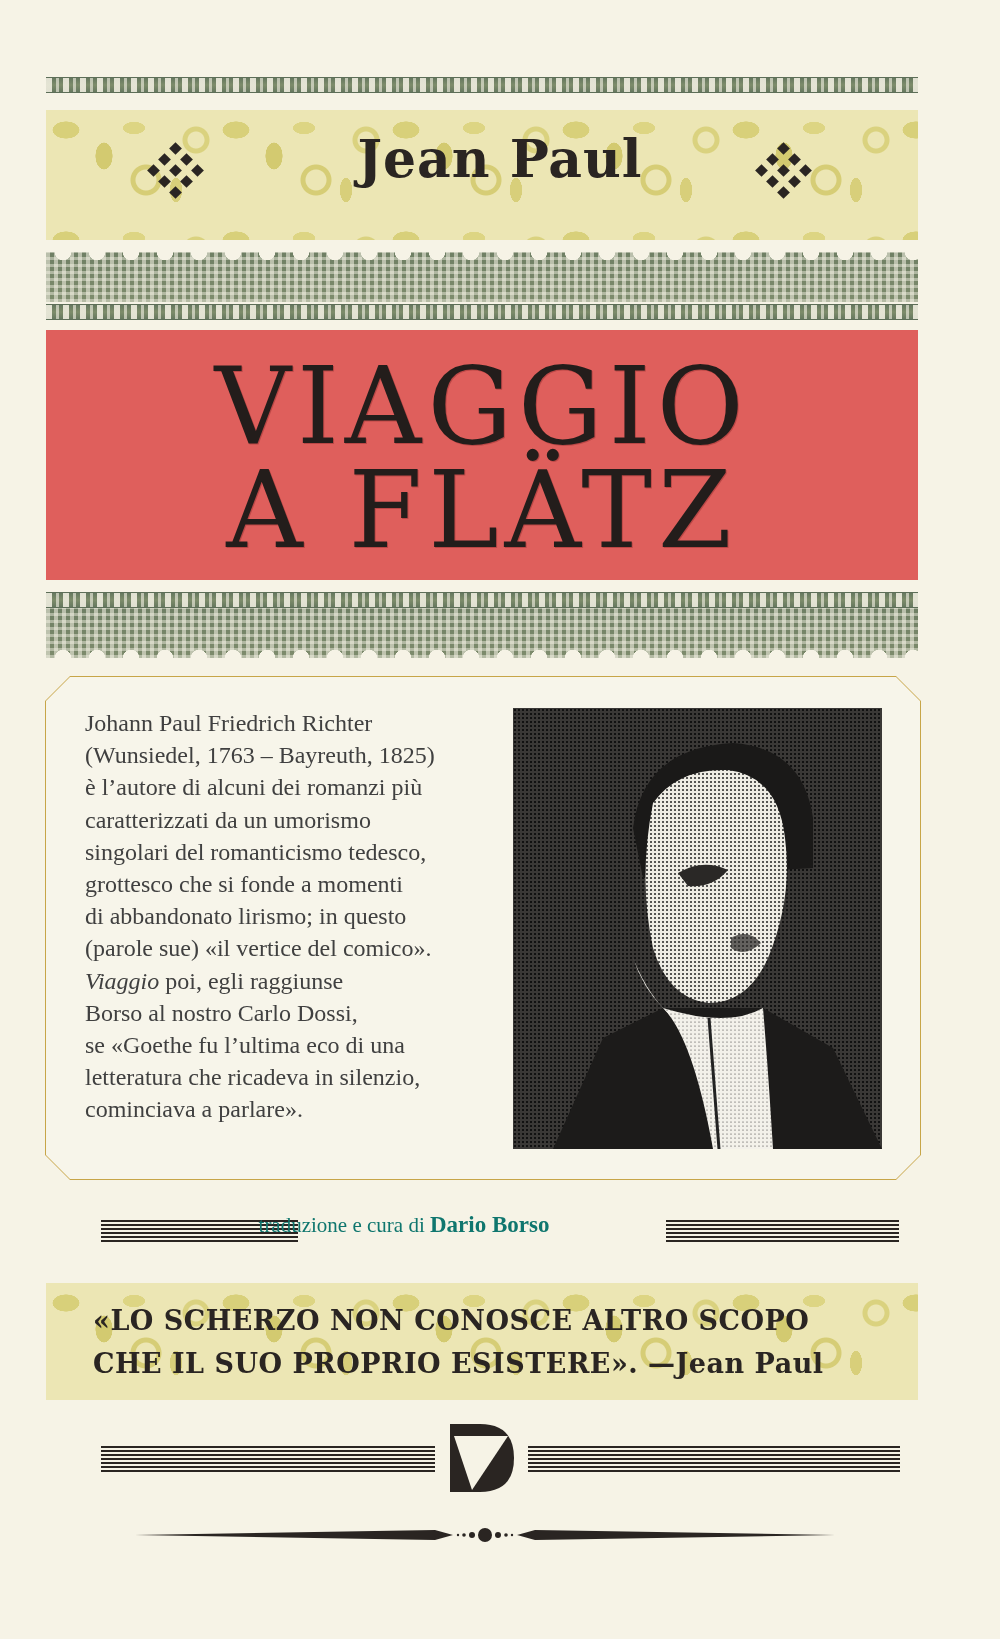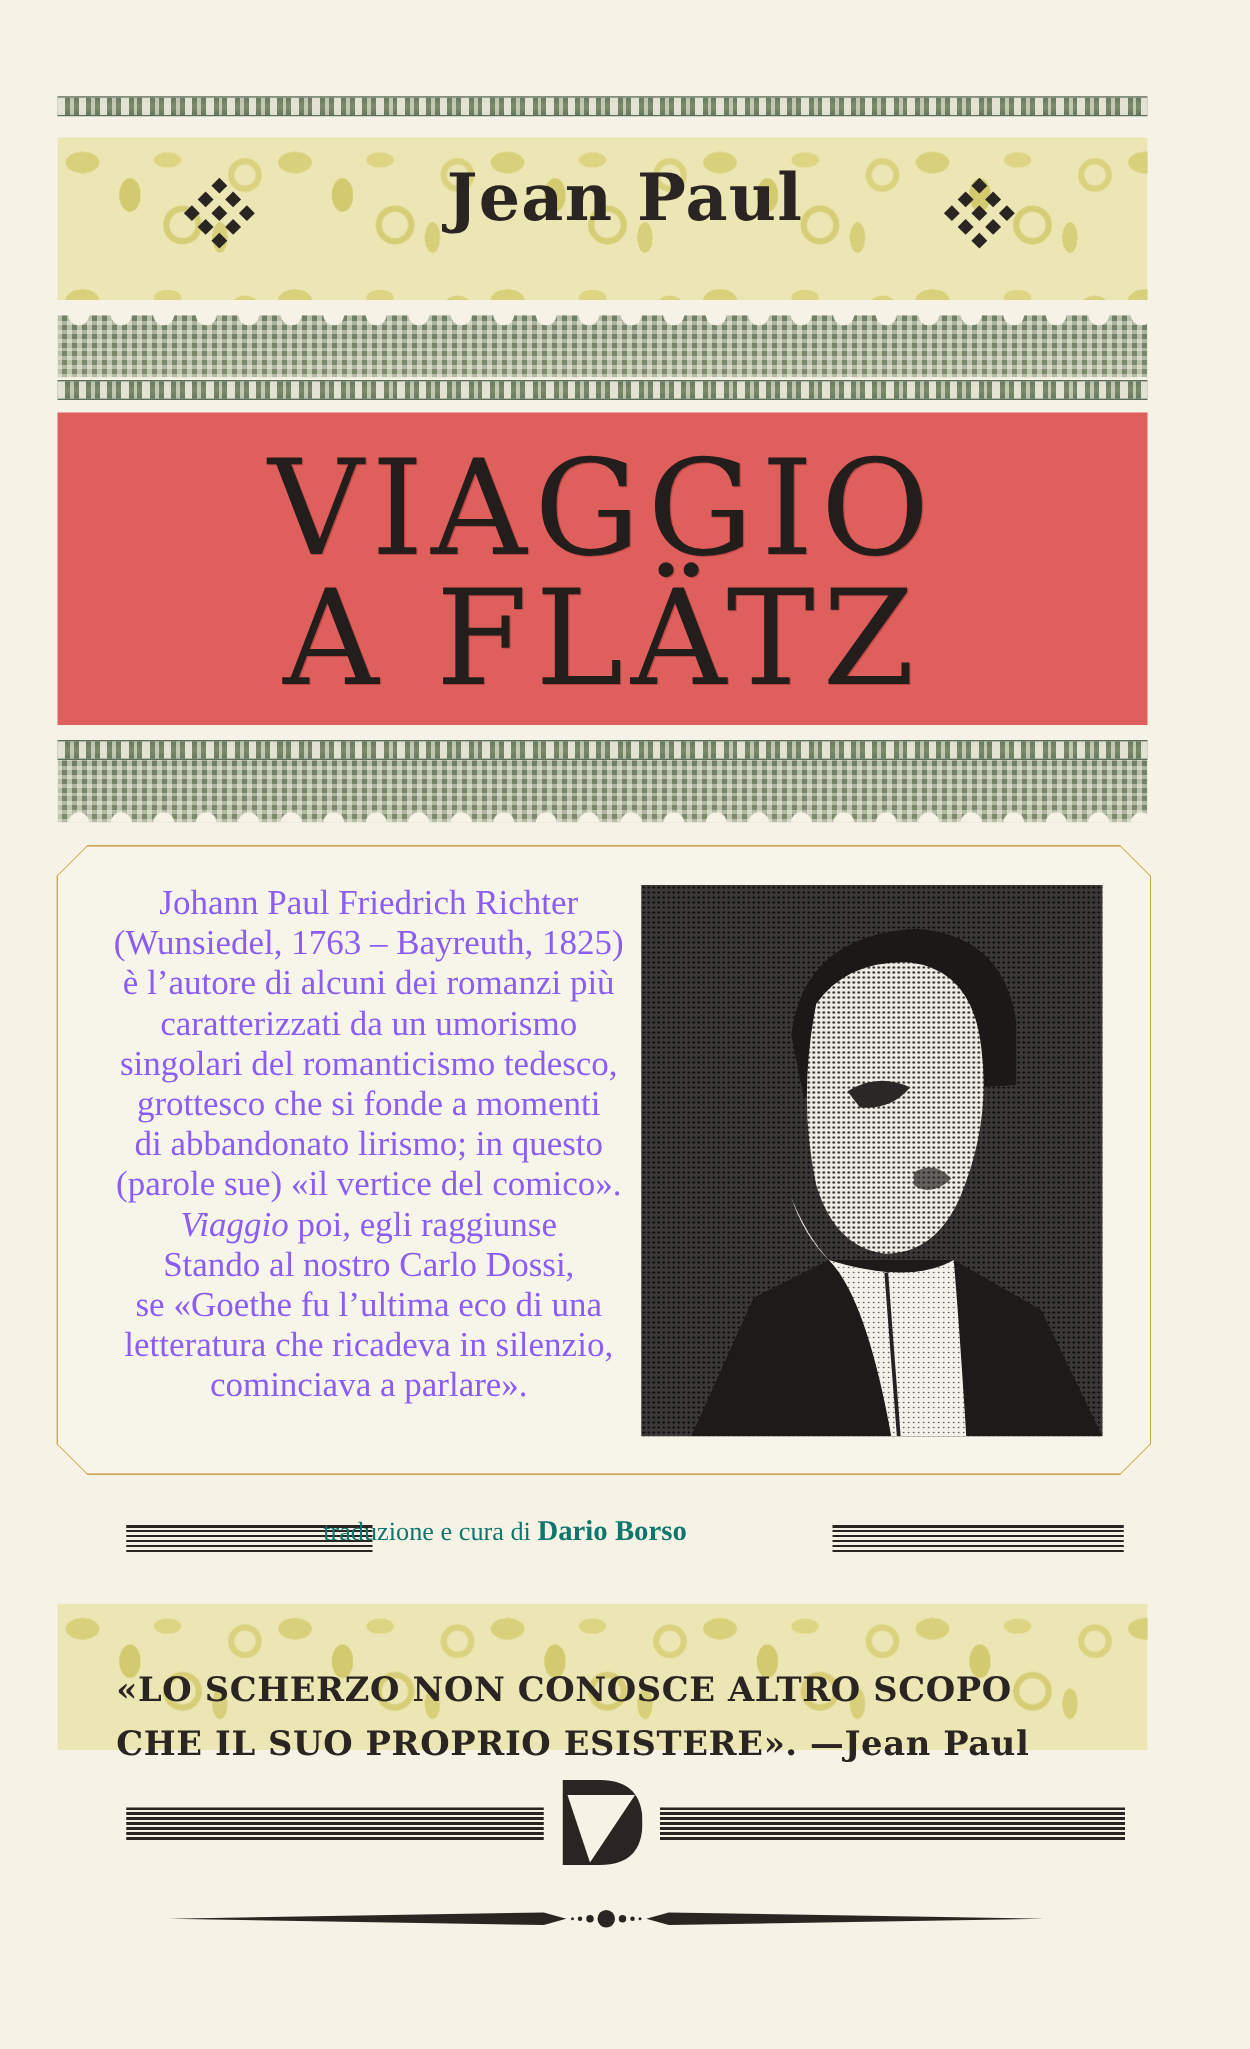--- a/index.html
+++ b/index.html
@@ -74,21 +74,21 @@
     background: #f7f5ea;
     clip-path: polygon(24px 0, calc(100% - 24px) 0, 100% 24px, 100% calc(100% - 24px), calc(100% - 24px) 100%, 24px 100%, 0 calc(100% - 24px), 0 24px);
   }
   .frame-border {
     left: 45px; top: 676px; width: 876px; height: 504px;
     background: #c7a548;
     clip-path: polygon(25px 0, calc(100% - 25px) 0, 100% 25px, 100% calc(100% - 25px), calc(100% - 25px) 100%, 25px 100%, 0 calc(100% - 25px), 0 25px);
   }
   .bio {
     left: 85px; top: 707px; width: 420px;
-    font-size: 28px; line-height: 32.2px; color: #8b5cf6; text-align: center;
+    font-size: 24px; line-height: 32.2px; color: #404040;
   }
   .bio div { white-space: nowrap; }
   .portrait {
     left: 513px; top: 708px; width: 369px; height: 441px;
     background:
       radial-gradient(circle, #111 38%, transparent 40%) 0 0/4px 4px,
       #3a3836;
     overflow: hidden;
   }
   .portrait svg { position: absolute; left: 0; top: 0; }
@@ -97,21 +97,21 @@
     height: 22px;
     background: repeating-linear-gradient(0deg, #2a2522 0 2px, transparent 2px 4px);
   }
   .credit {
     left: 0; width: 808px; top: 1212px; text-align: center; font-size: 21px; color: #0f766e;
   }
   .credit b { font-weight: bold; font-size: 23px; }
 
   .quote {
     left: 93px; width: 800px; font-family: "DejaVu Serif", serif; font-weight: bold;
-    font-size: 27px; line-height: 1; color: #2a2522; white-space: nowrap; letter-spacing: 0.5px; margin-top: 32px;
+    font-size: 27px; line-height: 1; color: #2a2522; white-space: nowrap; letter-spacing: 0.5px;
   }
 </style>
 </head>
 <body>
 
 <div class="abs lace-thin" style="left:46px; top:77px; width:872px;"></div>
 
 <div class="abs floral" style="left:46px; top:110px; width:872px; height:130px;"></div>
 
 <div class="abs diamonds" style="left:148px; top:142px;">
@@ -155,21 +155,21 @@
 <div class="abs bio">
   <div>Johann Paul Friedrich Richter</div>
   <div>(Wunsiedel, 1763 – Bayreuth, 1825)</div>
   <div>è l’autore di alcuni dei romanzi più</div>
   <div>caratterizzati da un umorismo</div>
   <div>singolari del romanticismo tedesco,</div>
   <div>grottesco che si fonde a momenti</div>
   <div>di abbandonato lirismo; in questo</div>
   <div>(parole sue) «il vertice del comico».</div>
   <div><i>Viaggio</i> <span>poi, egli raggiunse</span></div>
-  <div>Stando al nostro Carlo Dossi,</div>
+  <div>Borso al nostro Carlo Dossi,</div>
   <div>se «Goethe fu l’ultima eco di una</div>
   <div>letteratura che ricadeva in silenzio,</div>
   <div>cominciava a parlare».</div>
 </div>
 
 <div class="abs portrait">
   <svg width="369" height="441" viewBox="0 0 369 441">
     <defs>
       <pattern id="ht" width="4" height="4" patternUnits="userSpaceOnUse">
         <rect width="4" height="4" fill="#eeece4"></rect>

